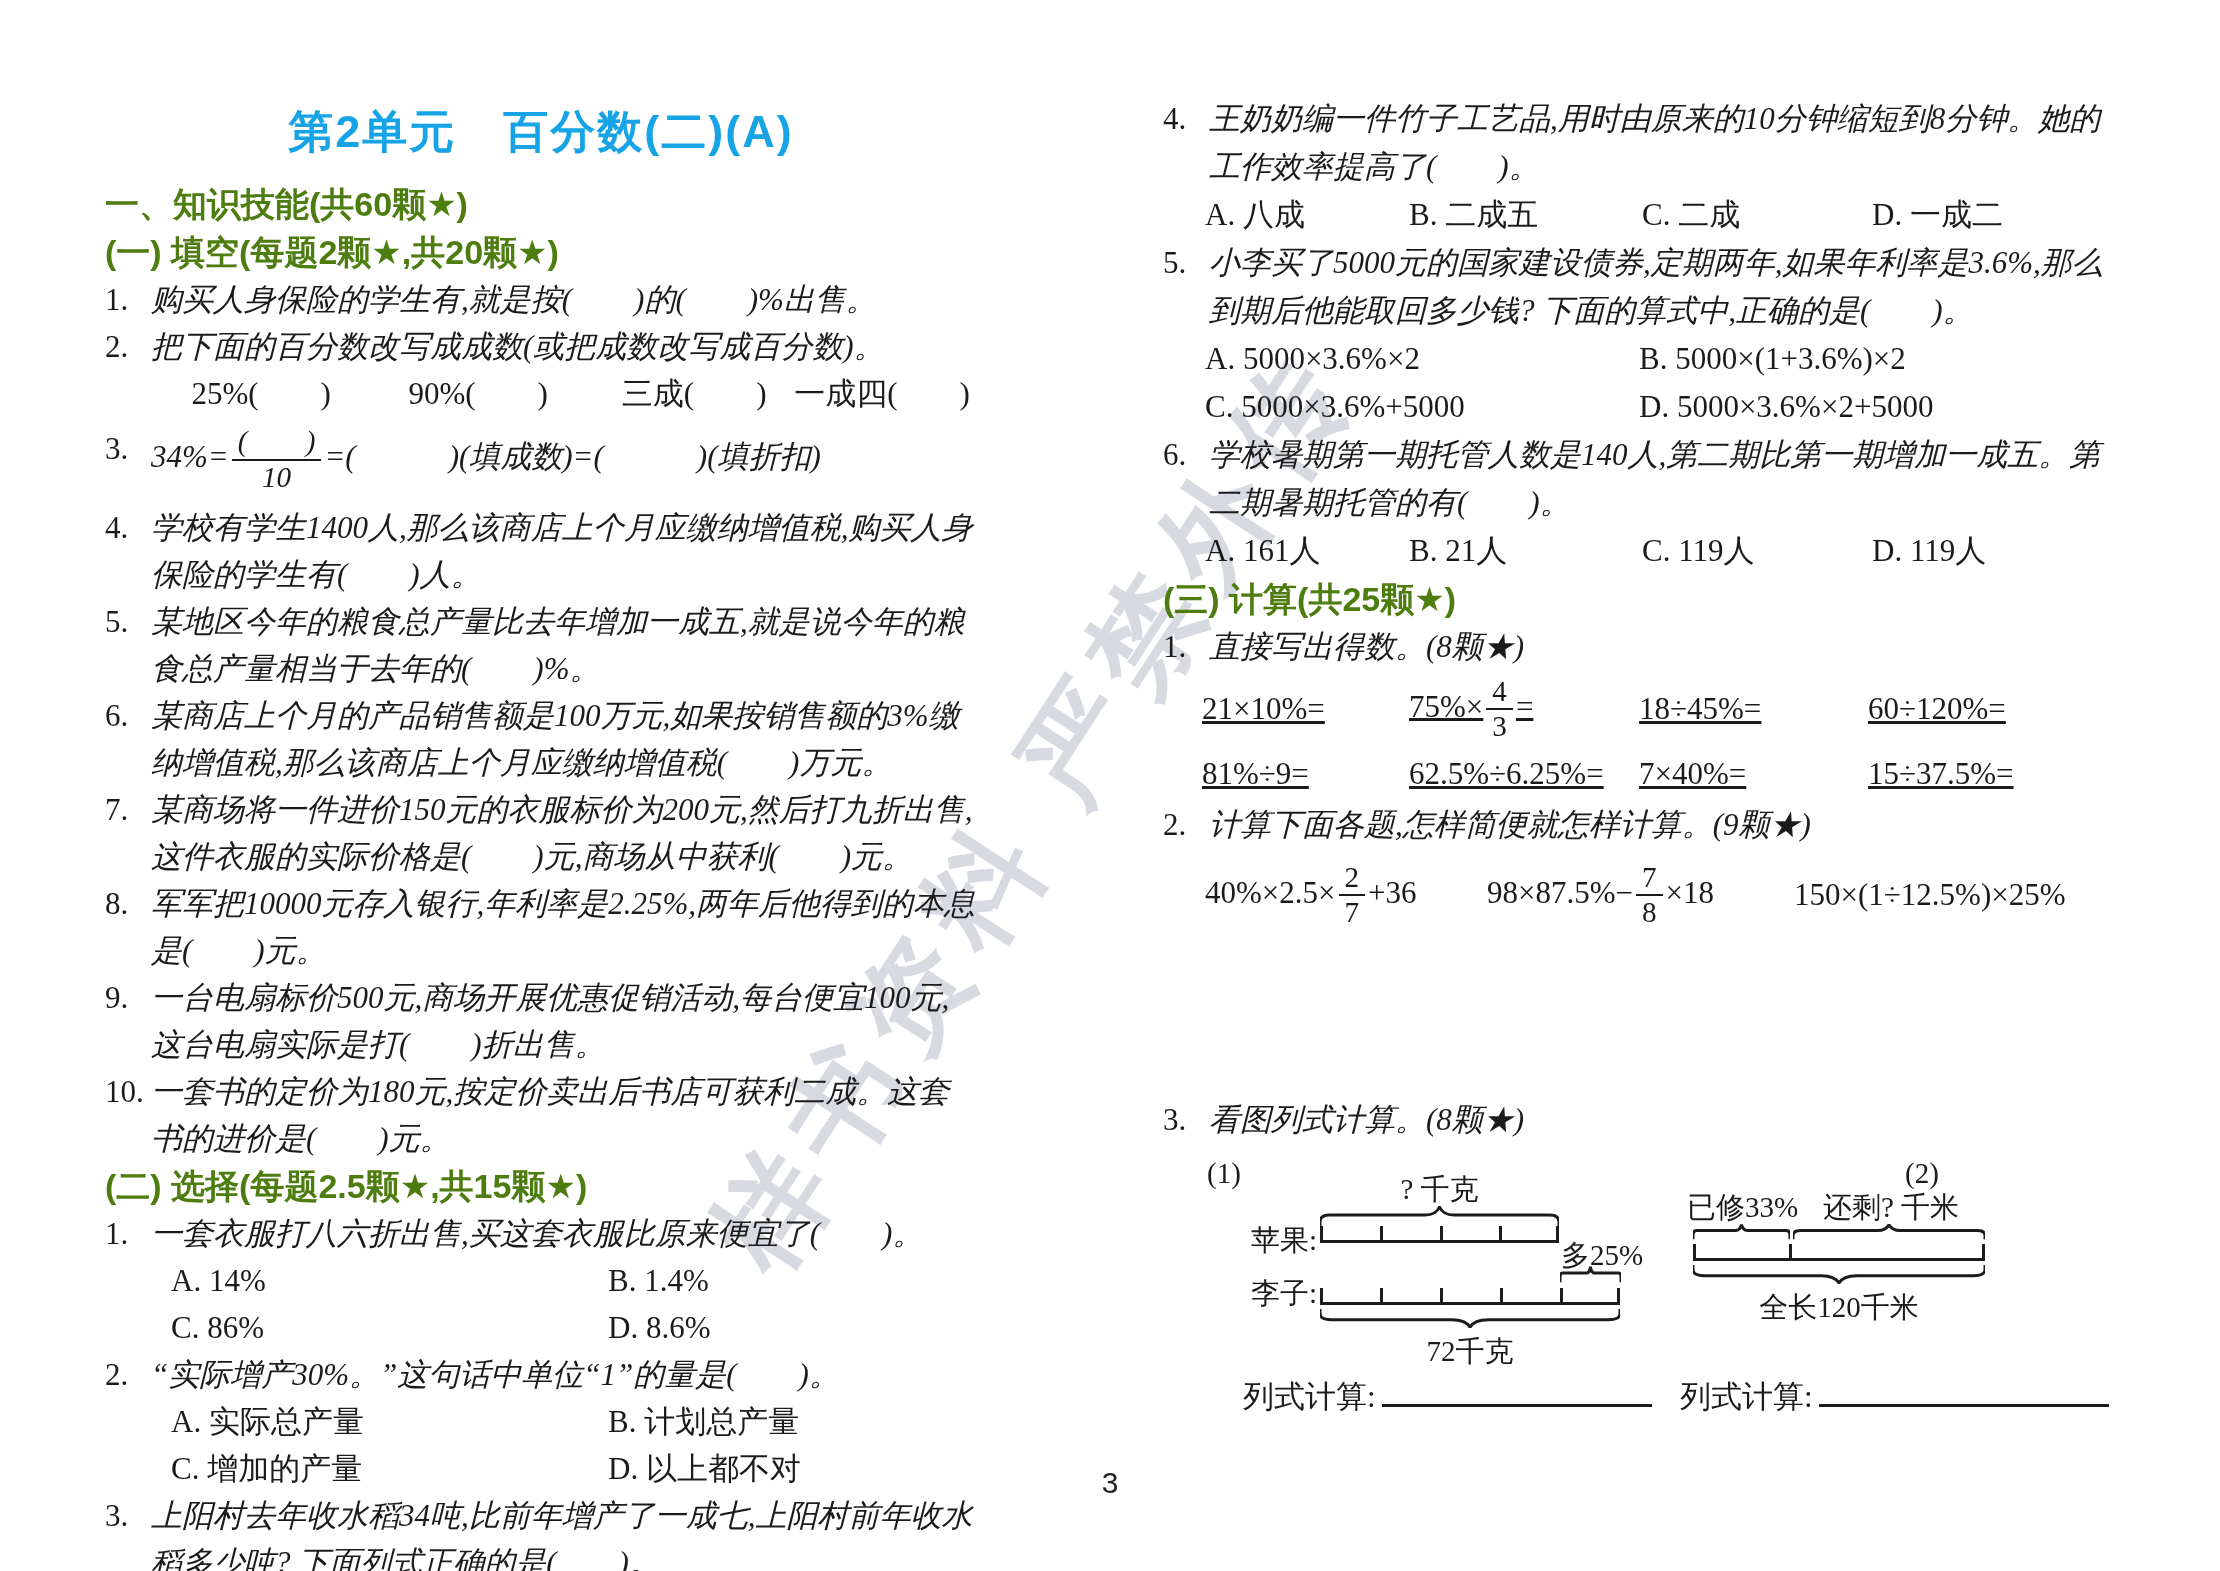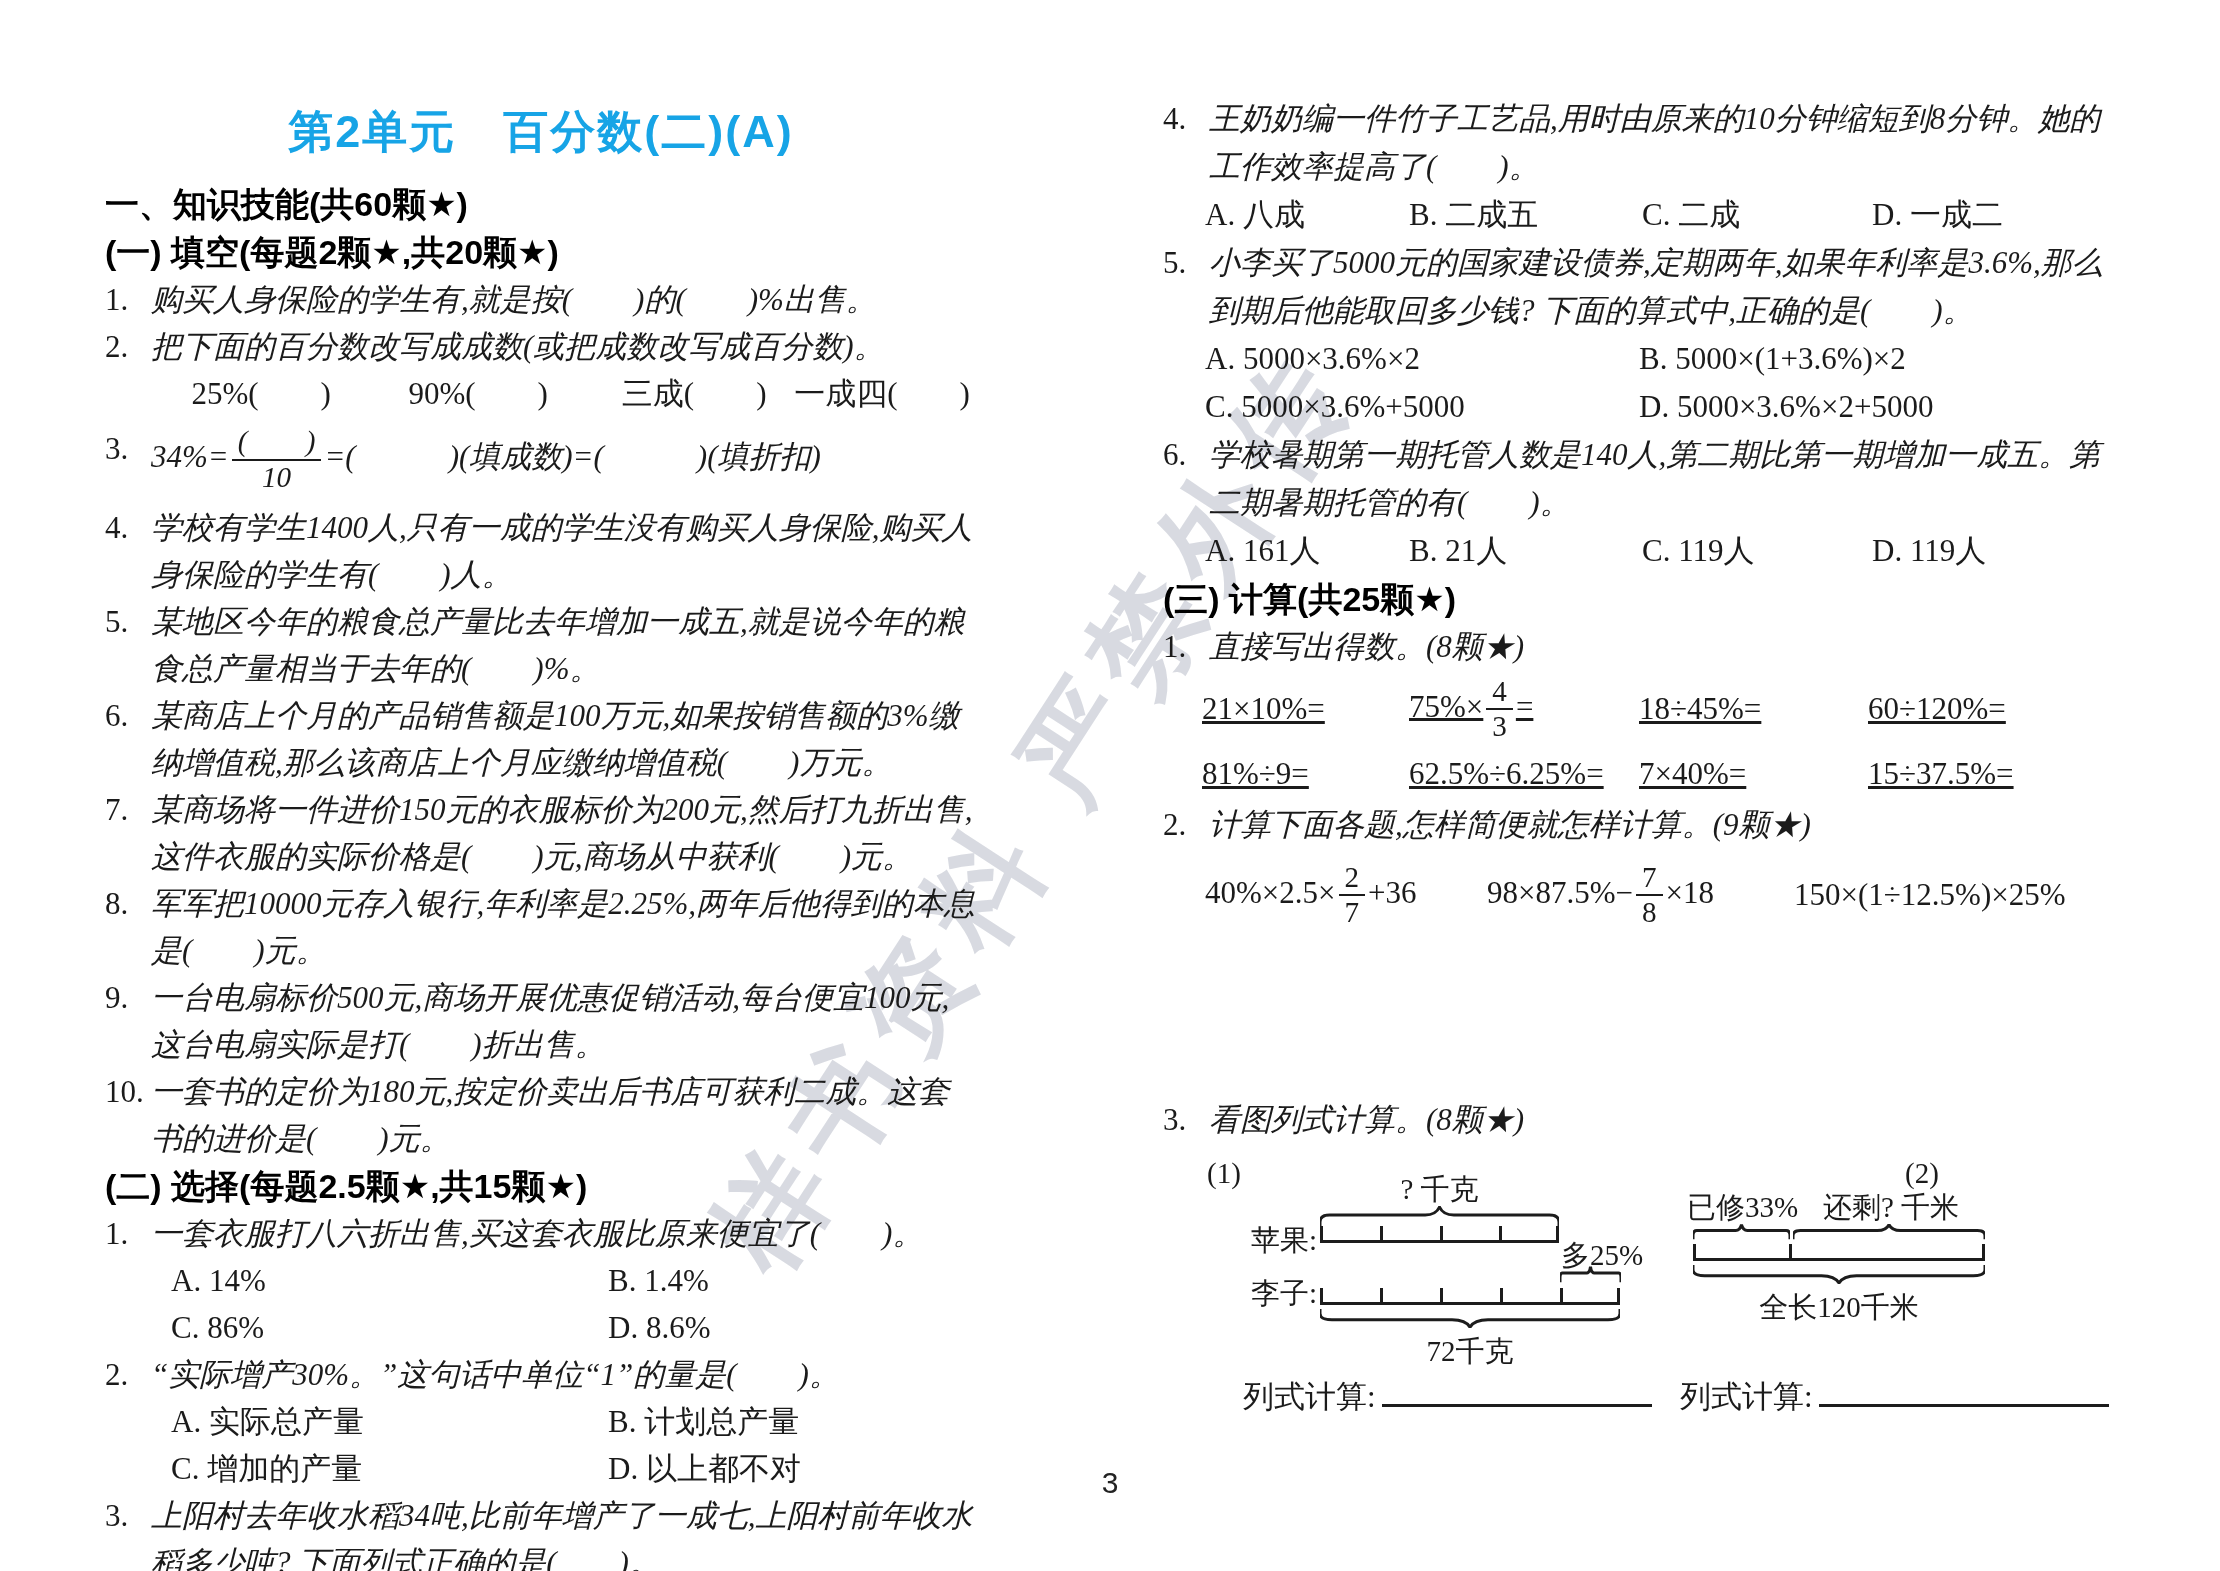--- a/index.html
+++ b/index.html
@@ -15,21 +15,21 @@
     color:#b9bdc9;opacity:.55;font-weight:bold;
   }
   .col{position:absolute;z-index:1;font-size:31px;line-height:47px;}
   .col.left{left:105px;top:92px;width:872px;}
   .col.right{left:1163px;top:95px;width:967px;line-height:48px;}
   .title{
     text-align:center;color:#17a4e6;font-weight:bold;font-size:45px;line-height:52px;
     font-family:"Liberation Sans","DejaVu Sans",sans-serif;margin:14px 0 22px 0;letter-spacing:2px;
   }
   .h1,.h2{
-    color:#000000;font-weight:bold;font-size:34px;line-height:48px;
+    color:#4d7c0f;font-weight:bold;font-size:34px;line-height:48px;
     font-family:"Liberation Sans","DejaVu Sans",sans-serif;
   }
   .item{display:flex;align-items:flex-start;}
   .item .num{flex:0 0 46px;}
   .item .body{flex:1;font-style:italic;}
   .blank-row{padding-left:48px;text-align:center;}
   .blank-row .b{display:inline-block;}
   .blank-row .b1{width:202px;}
   .blank-row .b2{width:232px;}
   .blank-row .b3{width:200px;}
@@ -93,21 +93,21 @@
     <span class="body">
       <span>34%=</span><span class="frac">
           <span class="fn">(　　)</span>
           <span class="fd">10</span>
         </span><span>=(　　　)(填成数)=(　　　)(填折扣)</span>
     </span>
   </div>
 
   <div class="item">
     <span class="num">4.</span>
-    <span class="body">学校有学生1400人,只有一成的学生没有购买人身保险,购买人身保险的学生有(　　)人。</span>
+    <span class="body">学校有学生1400人,那么该商店上个月应缴纳增值税,购买人身保险的学生有(　　)人。</span>
   </div>
   <div class="item">
     <span class="num">5.</span>
     <span class="body">某地区今年的粮食总产量比去年增加一成五,就是说今年的粮食总产量相当于去年的(　　)%。</span>
   </div>
   <div class="item">
     <span class="num">6.</span>
     <span class="body">某商店上个月的产品销售额是100万元,如果按销售额的3%缴纳增值税,那么该商店上个月应缴纳增值税(　　)万元。</span>
   </div>
   <div class="item">

